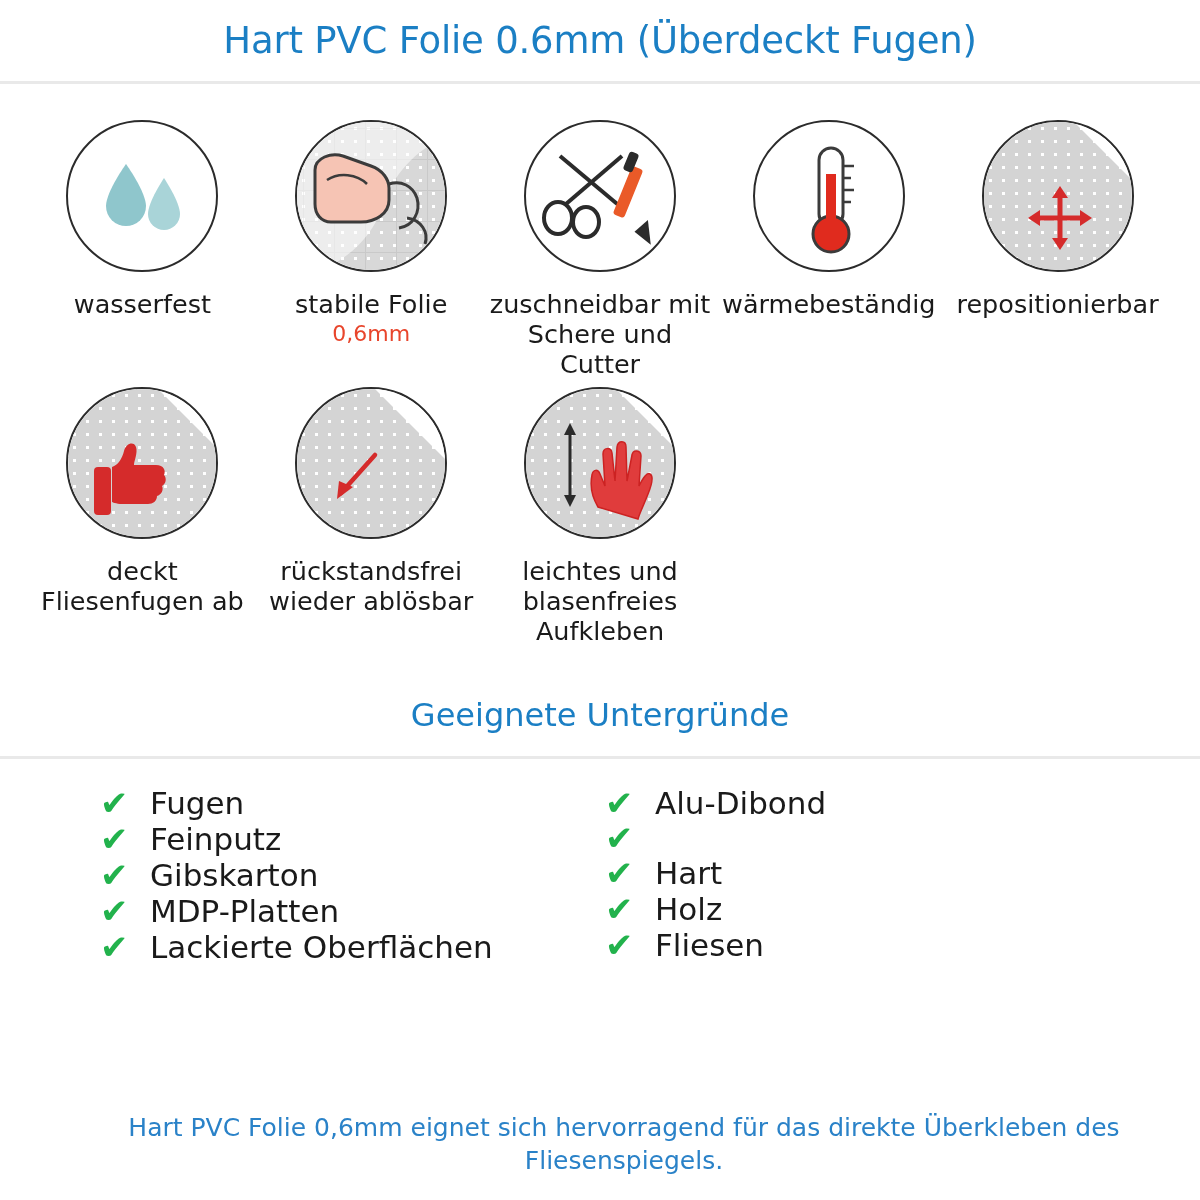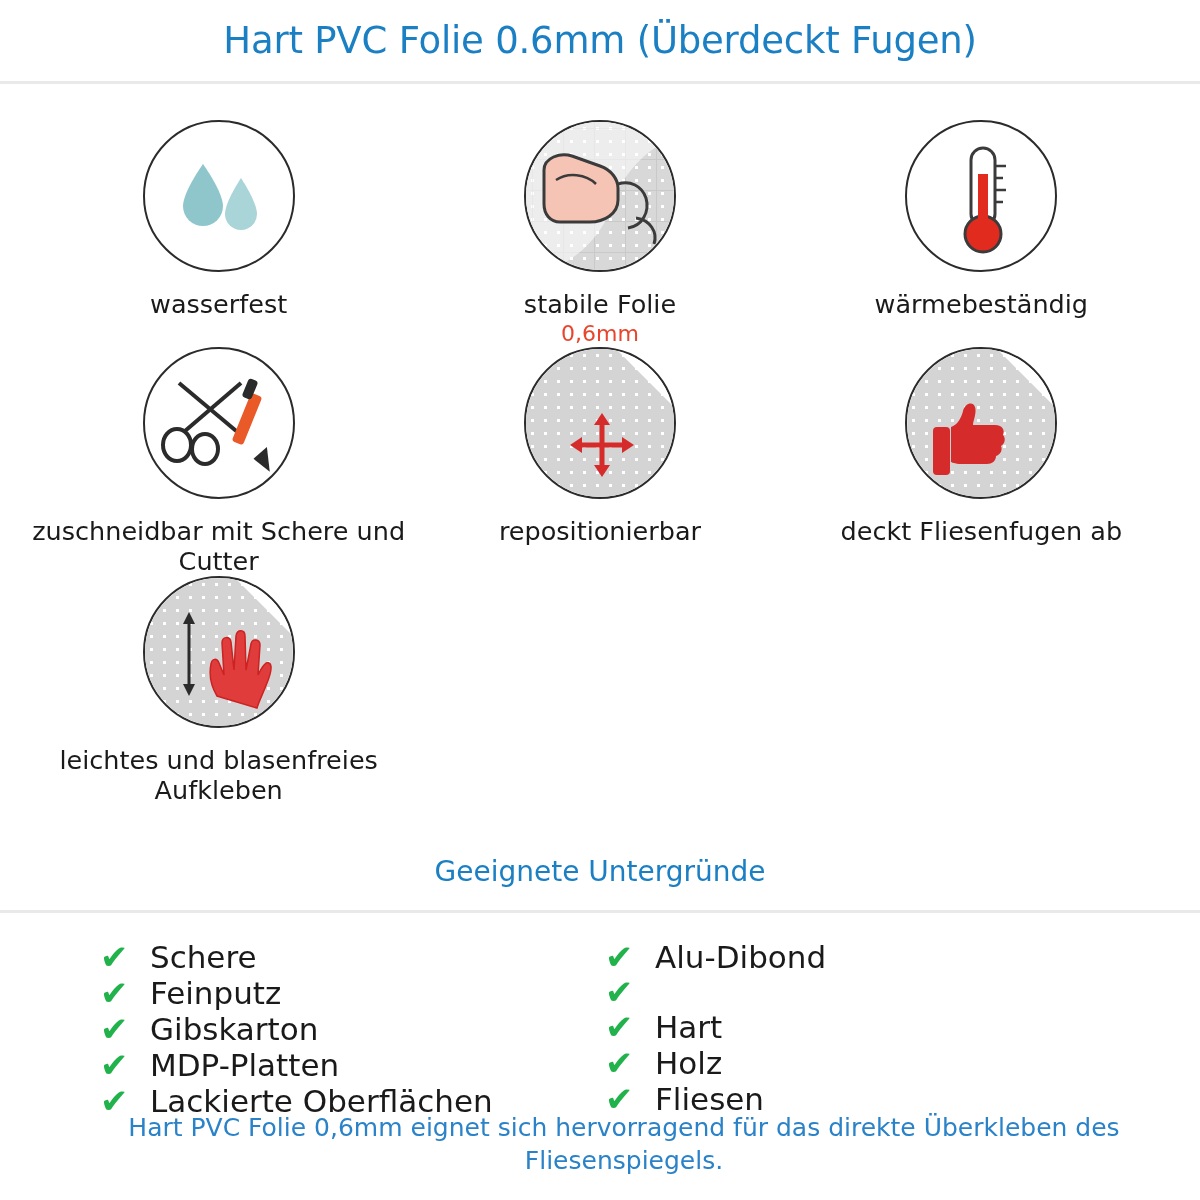--- a/index.html
+++ b/index.html
@@ -20,21 +20,22 @@
   }
   .header h1 {
     font-size: 37px; font-weight: normal; color: #1b7fc4;
     letter-spacing: -0.2px;
   }
 
   
   .features {
     padding: 36px 28px 0 28px;
     display: grid;
-    grid-template-columns: repeat(3, 1fr);
+    grid-template-columns: repeat(5, 1fr);
+    row-gap: 8px;
   }
   .feature { display: flex; flex-direction: column; align-items: center; }
   .circle {
     width: 152px; height: 152px; border-radius: 50%;
     border: 2px solid #2b2b2b;
     position: relative; overflow: hidden;
     background: #fff;
   }
   .cap {
     margin-top: 17px;
@@ -72,21 +73,21 @@
     width: 88px; height: 2px; background: #2b2b2b;
     transform: rotate(45deg); transform-origin: top right;
   }
 
   
   .section-title {
     margin-top: 50px;
     text-align: center;
   }
   .section-title h2 {
-    font-size: 28px; font-weight: normal; color: #1b7fc4;
+    font-size: 32px; font-weight: normal; color: #1b7fc4;
   }
   .rule { margin-top: 22px; height: 3px; background: #e9e9e9; }
 
   
   .substrates {
     margin-top: 26px;
     display: grid; grid-template-columns: 1fr 1fr;
     padding: 0 90px 0 100px;
     row-gap: 4px;
   }
@@ -131,20 +132,39 @@
           <path d="M18 48 C18 36 34 30 46 34 L74 44 C86 48 92 58 92 66 L92 78 C92 92 78 100 64 100 L34 100 C24 100 18 92 18 82 Z" fill="#f6c4b4" stroke="#3b3b3b" stroke-width="3"></path>
           <path d="M92 62 C104 58 116 64 120 76 C124 90 116 104 102 106" fill="none" stroke="#3b3b3b" stroke-width="3"></path>
           <path d="M30 58 C42 50 60 52 70 62" fill="none" stroke="#3b3b3b" stroke-width="2.5"></path>
           <path d="M110 96 c14 2 22 14 18 26" fill="none" stroke="#3b3b3b" stroke-width="3"></path>
         </svg>
       </div>
       <div class="cap">
         <span>stabile Folie</span>
         <span class="sub">0,6mm</span>
       </div>
+    </div>
+
+    <div class="feature">
+      <div class="circle">
+        <svg viewBox="0 0 152 152" width="152" height="152">
+          <g stroke="#2b2b2b" stroke-width="4" fill="none">
+            <line x1="34" y1="34" x2="96" y2="86"></line>
+            <line x1="96" y1="34" x2="40" y2="82"></line>
+            <ellipse cx="32" cy="96" rx="14" ry="16"></ellipse>
+            <ellipse cx="60" cy="100" rx="13" ry="15"></ellipse>
+          </g>
+          <g>
+            <rect x="96" y="44" width="12" height="52" rx="3" fill="#ea5a28" transform="rotate(22 102 70)"></rect>
+            <path d="M118 98 l12 22 l-20 -6 Z" fill="#2b2b2b" transform="rotate(22 120 108)"></path>
+            <rect x="100" y="30" width="10" height="20" rx="3" fill="#2b2b2b" transform="rotate(22 105 40)"></rect>
+          </g>
+        </svg>
+      </div>
+      <div class="cap">zuschneidbar mit Schere und Cutter</div>
     </div>
 
     <div class="feature">
       <div class="circle">
         <svg viewBox="0 0 152 152" width="152" height="152">
           <rect x="64" y="26" width="24" height="78" rx="12" fill="#fff" stroke="#3b3b3b" stroke-width="3"></rect>
           <circle cx="76" cy="112" r="18" fill="#e02b1e" stroke="#3b3b3b" stroke-width="3"></circle>
           <rect x="71" y="52" width="10" height="58" fill="#e02b1e"></rect>
           <g stroke="#3b3b3b" stroke-width="2.5">
             <line x1="88" y1="44" x2="99" y2="44"></line>
@@ -152,39 +172,20 @@
             <line x1="88" y1="68" x2="99" y2="68"></line>
             <line x1="88" y1="80" x2="96" y2="80"></line>
           </g>
         </svg>
       </div>
       <div class="cap">wärmebeständig</div>
     </div>
 
     <div class="feature">
       <div class="circle">
-        <svg viewBox="0 0 152 152" width="152" height="152">
-          <g stroke="#2b2b2b" stroke-width="4" fill="none">
-            <line x1="34" y1="34" x2="96" y2="86"></line>
-            <line x1="96" y1="34" x2="40" y2="82"></line>
-            <ellipse cx="32" cy="96" rx="14" ry="16"></ellipse>
-            <ellipse cx="60" cy="100" rx="13" ry="15"></ellipse>
-          </g>
-          <g>
-            <rect x="96" y="44" width="12" height="52" rx="3" fill="#ea5a28" transform="rotate(22 102 70)"></rect>
-            <path d="M118 98 l12 22 l-20 -6 Z" fill="#2b2b2b" transform="rotate(22 120 108)"></path>
-            <rect x="100" y="30" width="10" height="20" rx="3" fill="#2b2b2b" transform="rotate(22 105 40)"></rect>
-          </g>
-        </svg>
-      </div>
-      <div class="cap">zuschneidbar mit Schere und Cutter</div>
-    </div>
-
-    <div class="feature">
-      <div class="circle">
         <div class="sheet" style="clip-path: polygon(0 0, 62% 0, 100% 38%, 100% 100%, 0 100%);"></div>
         <div class="peel"></div>
         <div class="peel-edge"></div>
         <svg viewBox="0 0 152 152" width="152" height="152" style="position:absolute;inset:0;">
           <g stroke="#d52b2b" stroke-width="5" fill="none" stroke-linecap="round">
             <line x1="50" y1="96" x2="102" y2="96"></line>
             <line x1="76" y1="70" x2="76" y2="122"></line>
           </g>
           <g fill="#d52b2b">
             <path d="M44 96 l12 -8 l0 16 Z"></path>
@@ -204,20 +205,34 @@
         <div class="peel"></div>
         <div class="peel-edge"></div>
         <svg viewBox="0 0 152 152" width="152" height="152" style="position:absolute;inset:0;">
           <path d="M44 78 c6 -2 10 -8 12 -16 c2 -8 10 -10 12 -4 c2 6 -2 14 -2 18 l22 0 c8 0 10 6 8 10 c3 3 2 9 -2 11 c2 4 -1 9 -5 10 c0 5 -4 8 -9 8 l-26 0 c-6 0 -10 -2 -10 -2 Z" fill="#d52b2b"></path>
           <rect x="26" y="78" width="17" height="48" rx="4" fill="#d52b2b"></rect>
         </svg>
       </div>
       <div class="cap">deckt Fliesenfugen ab</div>
     </div>
 
+    <div class="feature">
+      <div class="circle">
+        <div class="sheet" style="clip-path: polygon(0 0, 55% 0, 100% 45%, 100% 100%, 0 100%);"></div>
+        <div class="peel" style="border-left-width:74px;border-top-width:74px;"></div>
+        <div class="peel-edge" style="width:104px;"></div>
+        <svg viewBox="0 0 152 152" width="152" height="152" style="position:absolute;inset:0;">
+          <g stroke="#d52b2b" stroke-width="4.5" fill="none" stroke-linecap="round">
+            <line x1="78" y1="66" x2="44" y2="104"></line>
+          </g>
+          <path d="M40 110 l2 -18 l14 6 Z" fill="#d52b2b"></path>
+        </svg>
+      </div>
+      <div class="cap">rückstandsfrei wieder ablösbar</div>
+    </div>
 
     <div class="feature">
       <div class="circle">
         <div class="sheet" style="clip-path: polygon(0 0, 62% 0, 100% 38%, 100% 100%, 0 100%);"></div>
         <div class="peel"></div>
         <div class="peel-edge"></div>
         <svg viewBox="0 0 152 152" width="152" height="152" style="position:absolute;inset:0;">
           <g stroke="#2b2b2b" stroke-width="3" fill="none">
             <line x1="44" y1="40" x2="44" y2="112"></line>
           </g>
@@ -232,21 +247,21 @@
 
   <div class="section-title">
     <h2>Geeignete Untergründe</h2>
     <div class="rule"></div>
   </div>
 
   <div class="substrates">
     <div>
       <div class="sub-item">
         <span class="check">✔</span>
-        <span class="sub-label">Schere</span>
+        <span class="sub-label">Fugen</span>
       </div>
       <div class="sub-item">
         <span class="check">✔</span>
         <span class="sub-label">Feinputz</span>
       </div>
       <div class="sub-item">
         <span class="check">✔</span>
         <span class="sub-label">Gibskarton</span>
       </div>
       <div class="sub-item">

